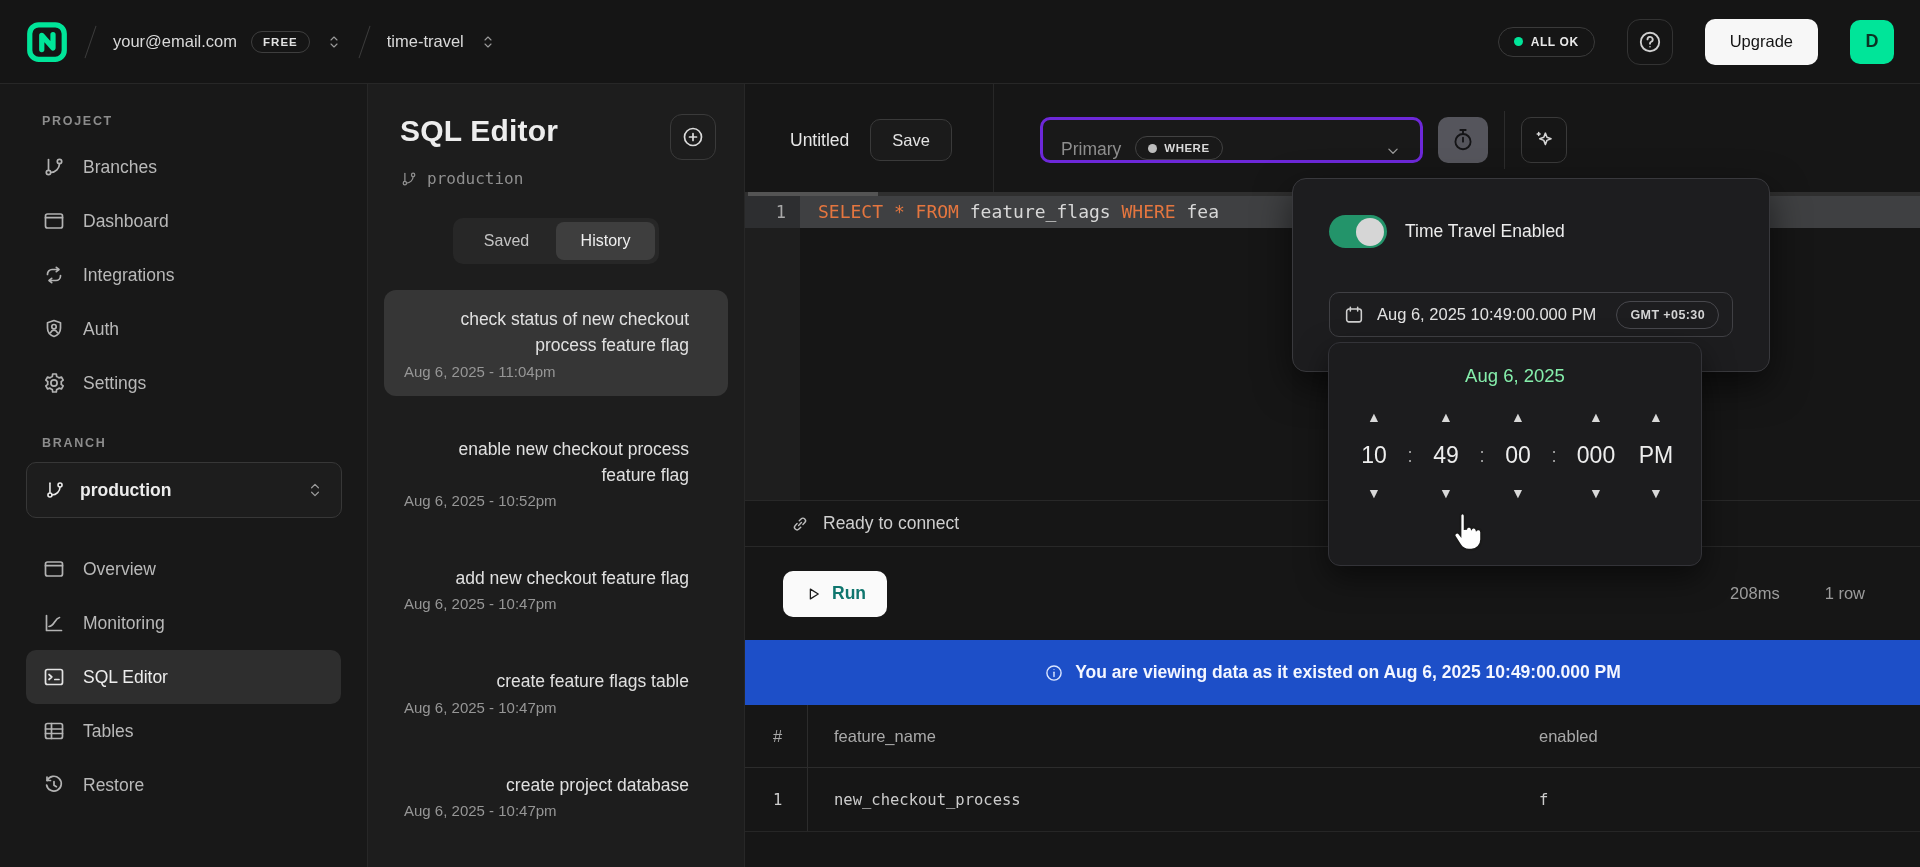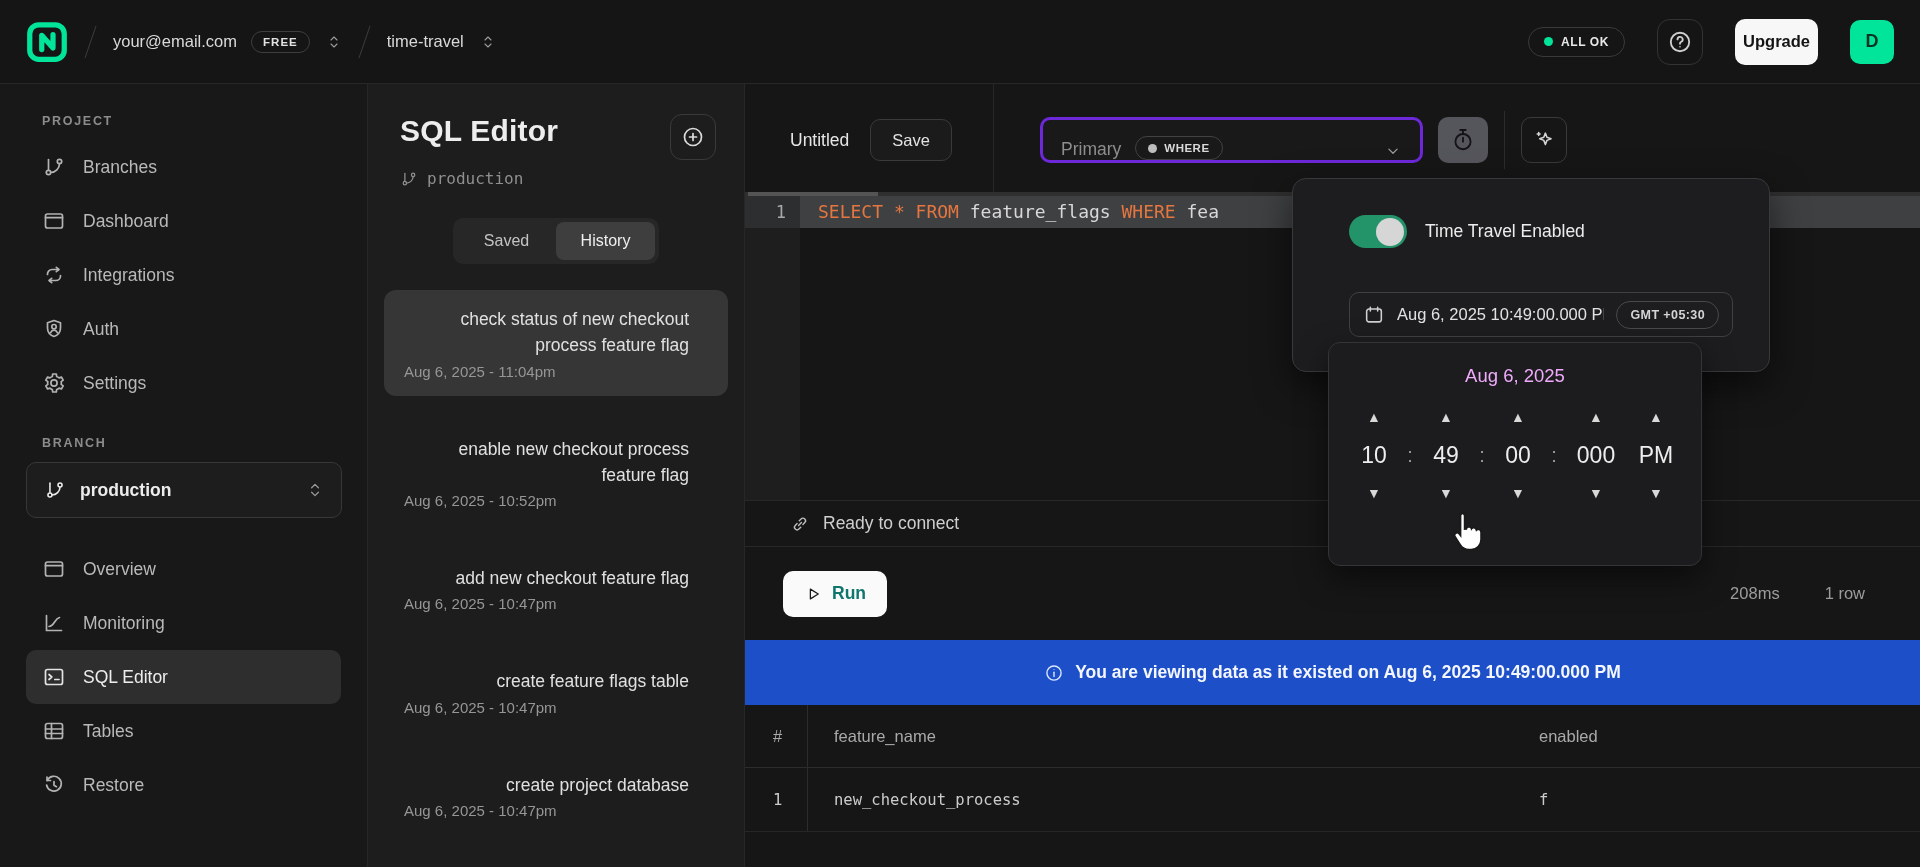--- a/index.html
+++ b/index.html
@@ -24,22 +24,22 @@
   .crumb { font-size:16.5px; color:#d9d9d9; }
   .pill { border:1px solid #3e3e3e; border-radius:999px; padding:4px 11px; font-size:11.5px;
           font-weight:700; letter-spacing:1px; color:#e2e2e2; margin-left:14px; }
   .crumb-chev { color:#9a9a9a; margin-left:16px; }
   .hdr-right { margin-left:auto; display:flex; align-items:center; gap:32px; }
   .status-pill { display:flex; align-items:center; gap:8px; border:1px solid #3a3a3a; border-radius:999px;
                  padding:7px 15px; font-size:12px; font-weight:700; letter-spacing:.6px; color:#e8e8e8; }
   .status-dot { width:9px; height:9px; border-radius:50%; background:var(--brand-green); }
   .help-btn { width:46px; height:46px; border:1px solid #333; border-radius:13px; background:transparent;
               display:flex; align-items:center; justify-content:center; color:#cfcfcf; }
-  .upgrade-btn { height:46px; padding:0 8px; background:#f7f7f7; color:#141414; border:none; border-radius:10px;
-                 font-size:16.5px; font-weight:700; font-family:inherit; }
+  .upgrade-btn { height:46px; padding:0 25px; background:#f7f7f7; color:#141414; border:none; border-radius:10px;
+                 font-size:16.5px; font-weight:400; font-family:inherit; }
   .avatar { width:44px; height:44px; border-radius:10px; background:var(--brand-green); color:#0b3324;
             display:flex; align-items:center; justify-content:center; font-size:18px; font-weight:700; }
 
   
   .sidebar { position:absolute; top:84px; left:0; width:368px; height:783px; background:#181818;
              border-right:1px solid #272727; padding:30px 26px 0; }
   .nav-label { font-size:12.5px; font-weight:700; letter-spacing:1.7px; color:#8c8c8c; margin:0 0 12px 16px; }
   .nav .item { display:flex; align-items:center; gap:17px; height:54px; padding:0 16px; border-radius:10px;
                color:#b9b9b9; font-size:17.5px; cursor:default; }
   .nav .item .icon { color:#b3b3b3; }
@@ -124,38 +124,38 @@
   .rtable { position:absolute; top:621px; left:0; width:100%; }
   .thead { display:flex; height:63px; border-bottom:1px solid #2c2c2c; font-size:16.5px; color:#a9a9a9; }
   .trow { display:flex; height:64px; border-bottom:1px solid #262626;
           font-family:"DejaVu Sans Mono", monospace; font-size:15.5px; color:#cccccc; }
   .col-idx { width:63px; padding-left:28px; border-right:1px solid #2c2c2c; display:flex; align-items:center; }
   .col-name { width:705px; padding-left:26px; display:flex; align-items:center; }
   .col-enabled { flex:1; padding-left:26px; display:flex; align-items:center; }
 
   
   .tt-popup { position:absolute; left:1292px; top:178px; width:478px; height:194px; background:#1d1d1f;
-              border:1px solid #39393d; border-radius:14px; box-shadow:0 14px 36px rgba(0,0,0,.55); z-index:5;padding-left:20px; }
+              border:1px solid #39393d; border-radius:14px; box-shadow:0 14px 36px rgba(0,0,0,.55); z-index:5; }
   .toggle-row { display:flex; align-items:center; gap:18px; margin:36px 36px 0; }
   .toggle { width:58px; height:33px; border-radius:17px; background:var(--toggle-green); position:relative;
             border:none; flex:none; }
   .knob { position:absolute; right:3px; top:2.5px; width:28px; height:28px; border-radius:50%; background:#d6d6d6; }
   .toggle-label { font-size:17.5px; color:#ececec; }
   .dt-input { margin:44px 36px 0; height:45px; border:1px solid #404044; border-radius:10px; display:flex;
               align-items:center; gap:12px; padding:0 13px; }
   .dt-input .icon { color:#cfcfcf; }
   .dt-value { flex:1; font-size:16.5px; color:#e2e2e2; white-space:nowrap; overflow:hidden; }
   .tz-pill { border:1px solid #48484d; border-radius:999px; padding:6px 13px; font-size:12.5px; font-weight:700;
              letter-spacing:.4px; color:#d4d4d4; white-space:nowrap; }
 
   
   .picker { position:absolute; left:1328px; top:342px; width:374px; height:224px; background:#1c1c1e;
             border:1px solid #333338; border-radius:12px; box-shadow:0 12px 30px rgba(0,0,0,.5); z-index:6;
             padding-top:22px; }
-  .picker-title { text-align:center; font-size:18.5px; color:#f0abfc; }
+  .picker-title { text-align:center; font-size:18.5px; color:#86efac; }
   .spin-grid { display:flex; justify-content:center; margin-top:14px; }
   .spin-col { width:54px; display:flex; flex-direction:column; align-items:center; }
   .spin-col.wide { width:66px; }
   .spin-col.colon { width:18px; }
   .spin-up, .spin-down { height:32px; line-height:32px; font-size:14px; color:#d9d9d9; }
   .spin-val { height:44px; line-height:44px; font-size:23px; color:#ededed; }
   .spin-col.colon .spin-val { color:#9a9a9a; font-size:20px; }
 
   .cursor { position:absolute; left:1448px; top:510px; z-index:9; }
 </style>

